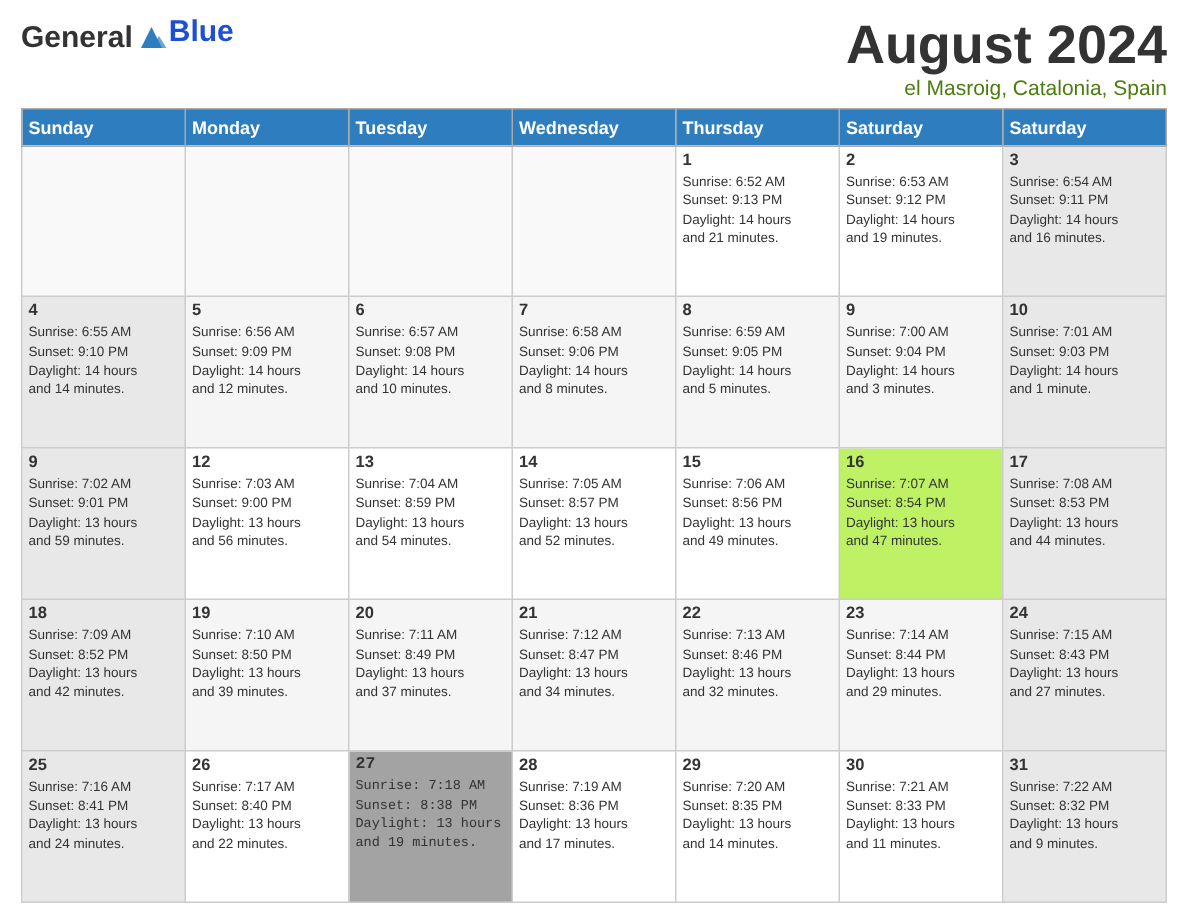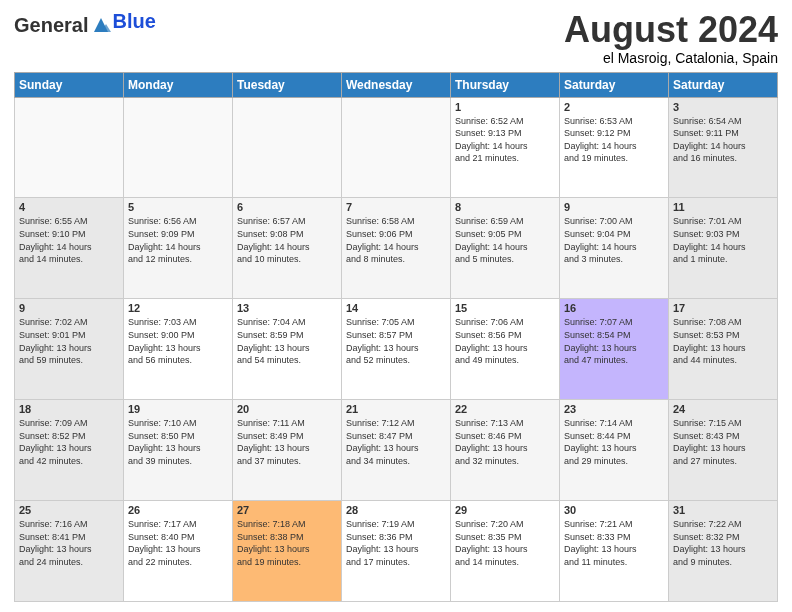--- a/index.html
+++ b/index.html
@@ -32,21 +32,21 @@
       text-align: right;
     }
     .month-title {
       font-size: 36px;
       font-weight: bold;
       color: #333;
       line-height: 1.1;
     }
     .location {
       font-size: 14px;
-      color: #000000;
+      color: #4d7c0f;
     }
     .calendar {
       flex: 1;
       border-collapse: collapse;
       width: 100%;
       table-layout: fixed;
     }
     .calendar th {
       background: #2d7dbf;
       color: #fff;
@@ -200,21 +200,21 @@
 and 5 minutes.</div>
           </td>
           <td style="background: rgb(245, 245, 245);">
             <span class="day-num">9</span>
             <div class="day-info" style="white-space: pre-line;">Sunrise: 7:00 AM
 Sunset: 9:04 PM
 Daylight: 14 hours
 and 3 minutes.</div>
           </td>
           <td style="background: rgb(232, 232, 232);">
-            <span class="day-num">11</span>
+            <span class="day-num">10</span>
             <div class="day-info" style="white-space: pre-line;">Sunrise: 7:01 AM
 Sunset: 9:03 PM
 Daylight: 14 hours
 and 1 minute.</div>
           </td>
         </tr>
         <tr>
           <td style="background: rgb(232, 232, 232);">
             <span class="day-num">9</span>
             <div class="day-info" style="white-space: pre-line;">Sunrise: 7:02 AM
@@ -243,21 +243,21 @@
 Daylight: 13 hours
 and 52 minutes.</div>
           </td>
           <td style="background: rgb(255, 255, 255);">
             <span class="day-num">15</span>
             <div class="day-info" style="white-space: pre-line;">Sunrise: 7:06 AM
 Sunset: 8:56 PM
 Daylight: 13 hours
 and 49 minutes.</div>
           </td>
-          <td style="background: #c4b5fd; margin-top: 23px;">
+          <td style="background: #bef264; margin-top: 23px;">
             <span class="day-num">16</span>
             <div class="day-info" style="white-space: pre-line;">Sunrise: 7:07 AM
 Sunset: 8:54 PM
 Daylight: 13 hours
 and 47 minutes.</div>
           </td>
           <td style="background: rgb(232, 232, 232);">
             <span class="day-num">17</span>
             <div class="day-info" style="white-space: pre-line;">Sunrise: 7:08 AM
 Sunset: 8:53 PM
@@ -324,21 +324,21 @@
 Daylight: 13 hours
 and 24 minutes.</div>
           </td>
           <td style="background: rgb(255, 255, 255);">
             <span class="day-num">26</span>
             <div class="day-info" style="white-space: pre-line;">Sunrise: 7:17 AM
 Sunset: 8:40 PM
 Daylight: 13 hours
 and 22 minutes.</div>
           </td>
-          <td style="background: #fdba74;">
+          <td style="background: #a3a3a3; font-family: Liberation Mono, monospace;">
             <span class="day-num">27</span>
             <div class="day-info" style="white-space: pre-line;">Sunrise: 7:18 AM
 Sunset: 8:38 PM
 Daylight: 13 hours
 and 19 minutes.</div>
           </td>
           <td style="background: rgb(255, 255, 255);">
             <span class="day-num">28</span>
             <div class="day-info" style="white-space: pre-line;">Sunrise: 7:19 AM
 Sunset: 8:36 PM

